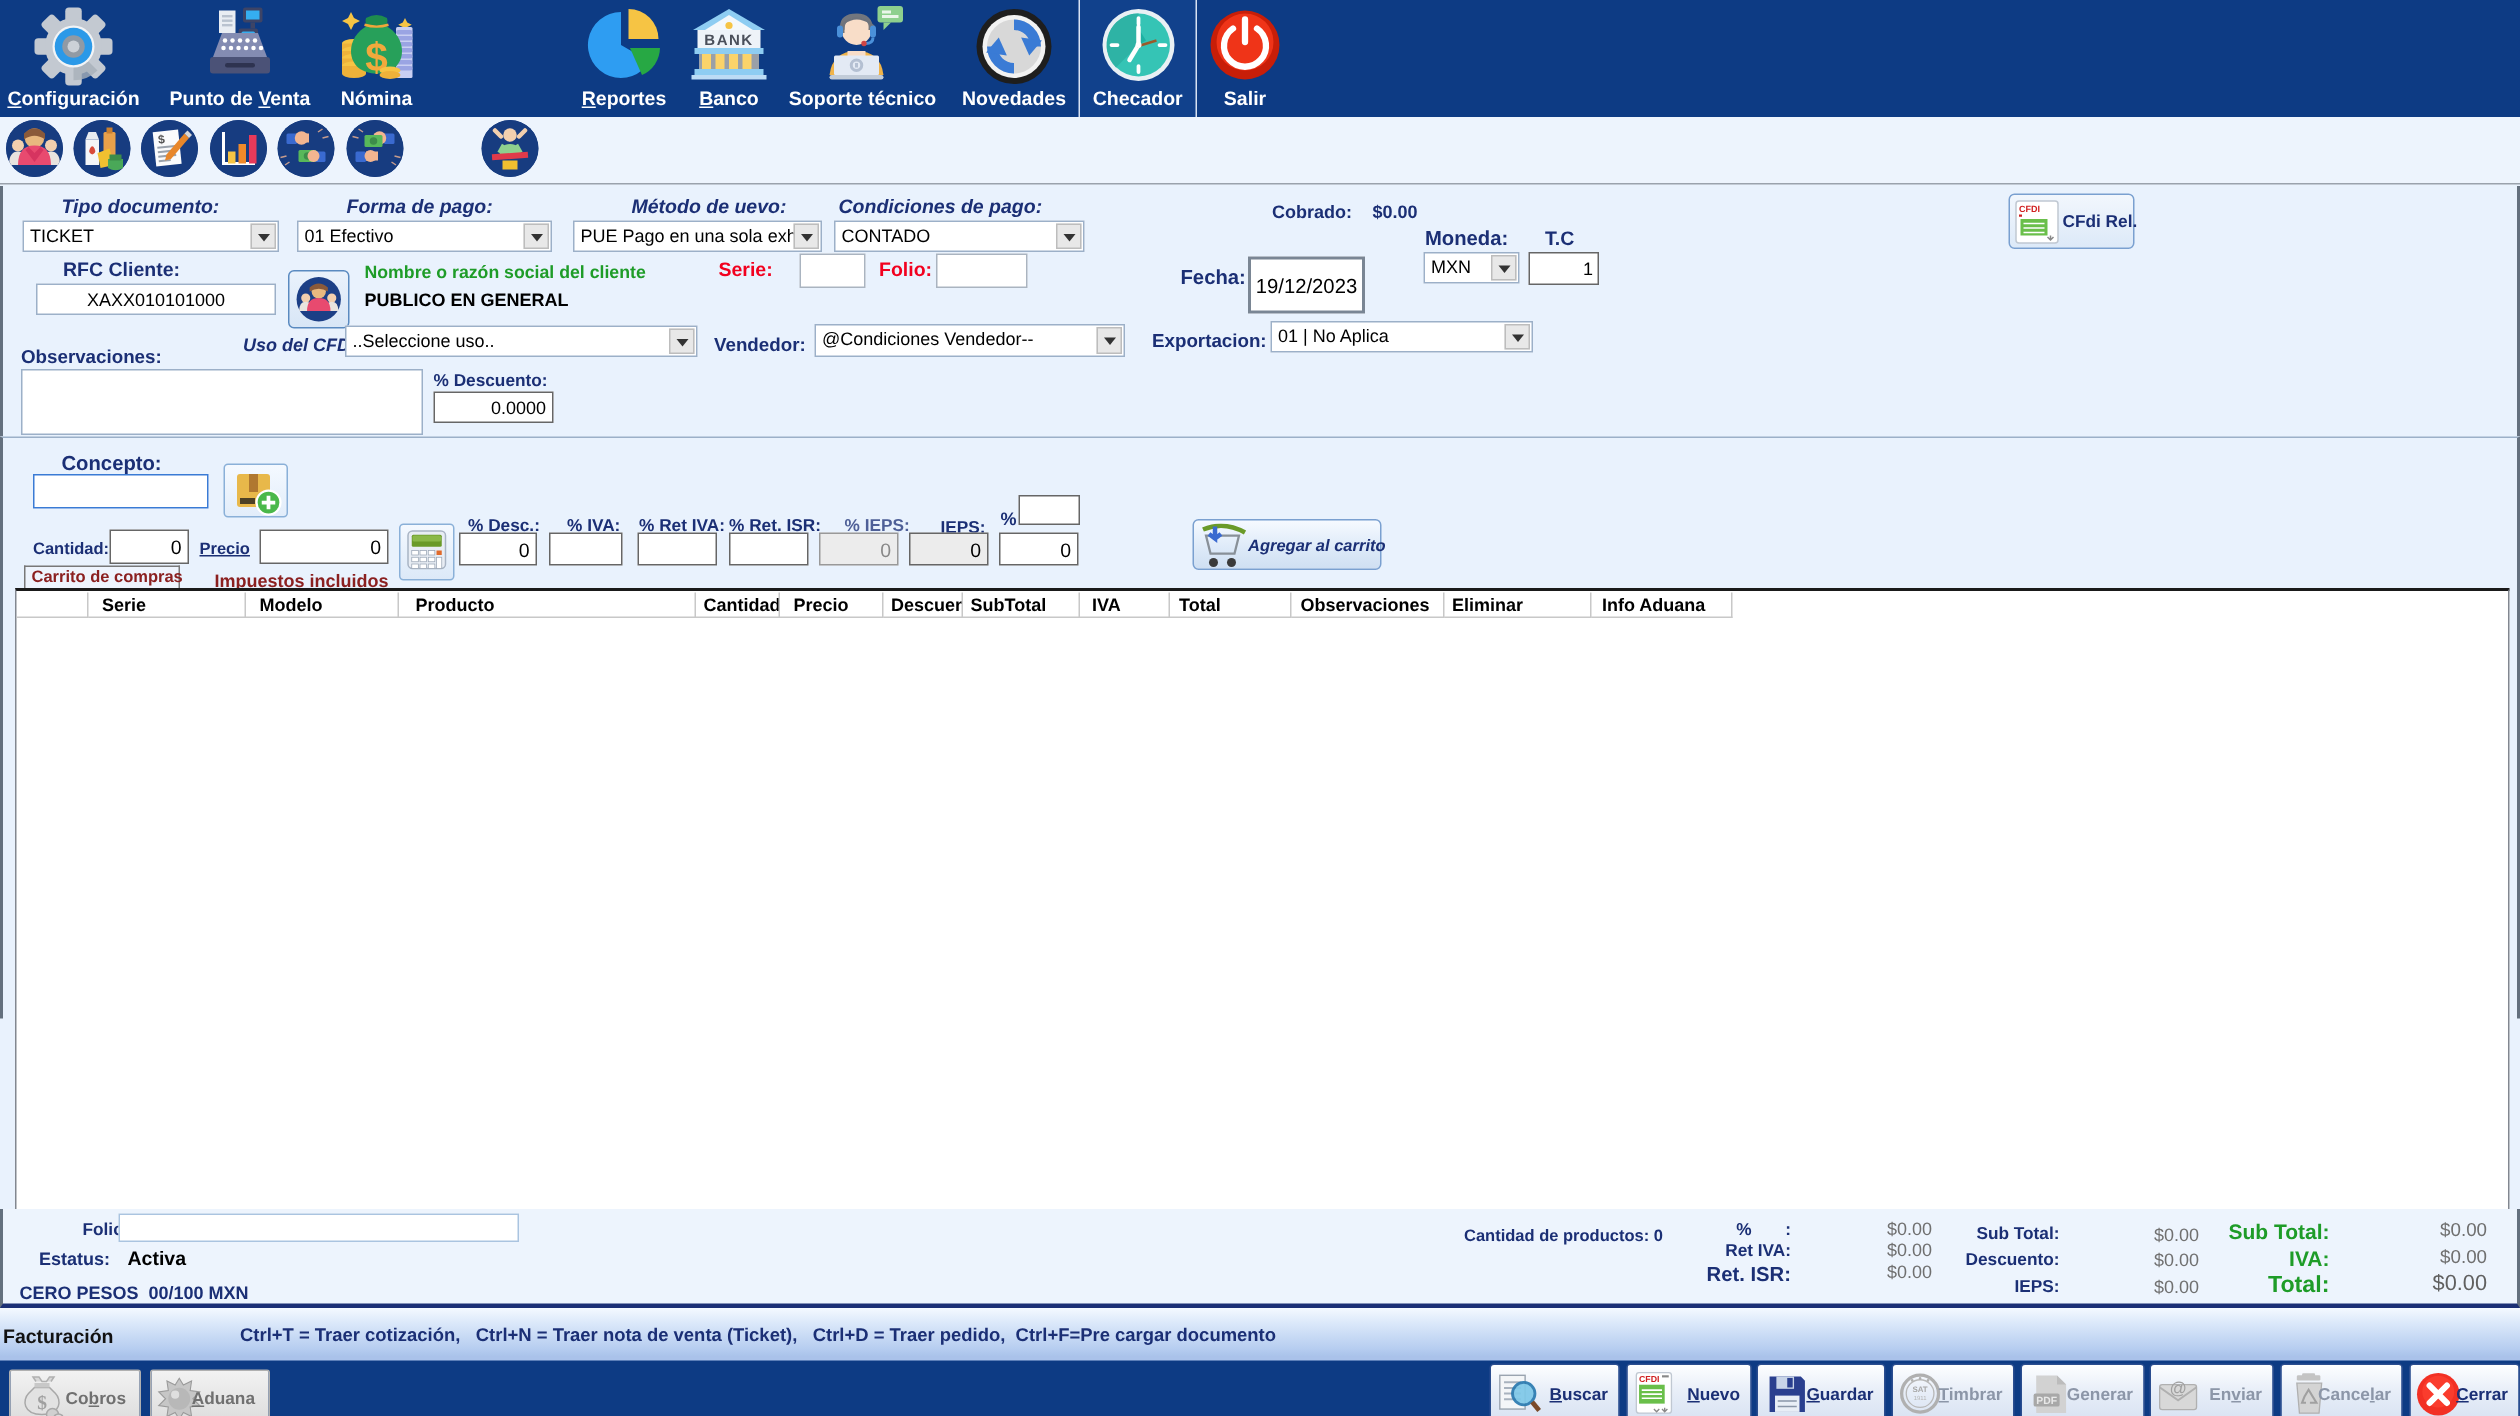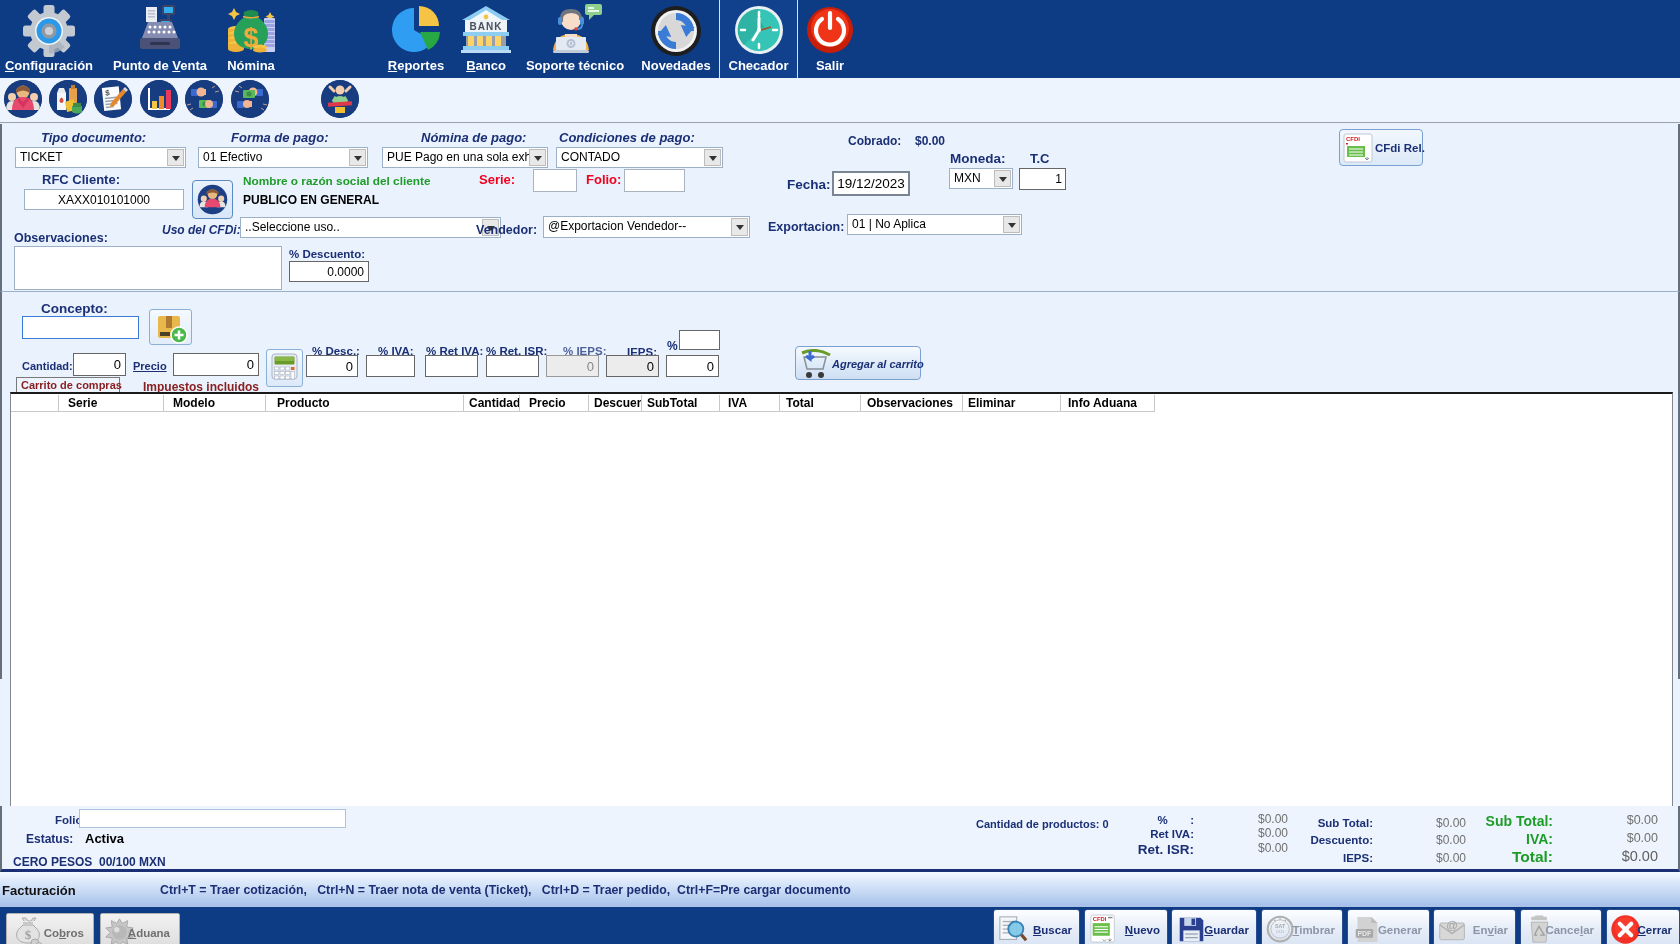--- a/index.html
+++ b/index.html
@@ -318,21 +318,21 @@
       <path d="M12 25 q0 -9 7 -9 q7 0 7 9 Z" fill="#8ed08e"></path>
       <rect x="12" y="16" width="3" height="6" fill="#8ed08e" transform="rotate(30 13 19)"></rect>
       <rect x="23" y="16" width="3" height="6" fill="#8ed08e" transform="rotate(-30 25 19)"></rect>
       <rect x="7" y="22" width="24" height="4" fill="#e03a4a" transform="rotate(-4 19 24)"></rect>
       <rect x="14" y="27" width="10" height="6" fill="#f0c030"></rect>
     </svg>
   </div>
   <div id="formpanel">
     <div class="abs lbl lbl-it" style="left:39px;top:6px;font-size:13px;">Tipo documento:</div>
     <div class="abs lbl lbl-it" style="left:229px;top:6px;font-size:13px;">Forma de pago:</div>
-    <div class="abs lbl lbl-it" style="left:419px;top:6px;font-size:13px;">Nómina de pago:</div>
+    <div class="abs lbl lbl-it" style="left:419px;top:6px;font-size:13px;">Método de uevo:</div>
     <div class="abs lbl lbl-it" style="left:557px;top:6px;font-size:13px;">Condiciones de pago:</div>
     <div class="abs combo" style="left:13px;top:23px;width:171px;height:21px;">
         <span class="txt">TICKET</span>
         <span class="btn"></span>
       </div>
     <div class="abs combo" style="left:196px;top:23px;width:170px;height:21px;">
         <span class="txt">01 Efectivo</span>
         <span class="btn"></span>
       </div>
     <div class="abs combo" style="left:380px;top:23px;width:166px;height:21px;">
@@ -378,37 +378,37 @@
         <path d="M10 28 q0 -10 9 -10 q9 0 9 10 Z" fill="#e84a6f"></path>
       </svg>
     </div>
     <div class="abs" style="left:241px;top:50px;font-size:11.8px;font-weight:bold;color:#1e9c28;">Nombre o razón social del cliente</div>
     <div class="abs" style="left:241px;top:69px;font-size:12px;font-weight:bold;color:#000;">PUBLICO EN GENERAL</div>
     <div class="abs lbl red" style="left:477px;top:48px;font-size:13px;">Serie:</div>
     <input class="abs inp" style="left: 531px; top: 45px; width: 44px; height: 23px; border-color: rgb(170, 180, 192);" readonly="">
     <div class="abs lbl red" style="left:584px;top:48px;font-size:13px;">Folio:</div>
     <input class="abs inp" style="left: 622px; top: 45px; width: 61px; height: 23px; border-color: rgb(170, 180, 192);" readonly="">
     <div class="abs lbl" style="left:785px;top:53px;font-size:13.5px;">Fecha:</div>
-    <input class="abs inp" style="left: 830px; top: 47px; width: 78px; height: 25px; border: 2px solid rgb(122, 134, 148); font-size: 13.5px; text-align: center;" value="19/12/2023" readonly="">
+    <input class="abs inp" style="left: 830px; top: 47px; width: 78px; height: 38px; border: 2px solid rgb(122, 134, 148); font-size: 13.5px; text-align: center;" value="19/12/2023" readonly="">
     <div class="abs lbl" style="left:948px;top:27px;font-size:13.5px;">Moneda:</div>
     <div class="abs combo" style="left:947px;top:44px;width:64px;height:21px;">
         <span class="txt">MXN</span>
         <span class="btn"></span>
       </div>
     <div class="abs lbl" style="left:1028px;top:27px;font-size:13px;">T.C</div>
     <input class="abs inp" style="left: 1017px; top: 44px; width: 47px; height: 22px; border: 1px solid rgb(102, 102, 102); text-align: right; padding-right: 3px;" value="1" readonly="">
     <div class="abs lbl" style="left:12px;top:107px;font-size:12.5px;">Observaciones:</div>
     <div class="abs lbl lbl-it" style="left:160px;top:99px;font-size:12px;">Uso del CFDi:</div>
-    <div class="abs combo" style="left:238px;top:93px;width:261px;height:21px;">
+    <div class="abs combo" style="left:228px;top:93px;width:235px;height:21px;">
         <span class="txt">..Seleccione uso..</span>
         <span class="btn"></span>
       </div>
     <div class="abs lbl" style="left:474px;top:99px;font-size:12.5px;">Vendedor:</div>
     <div class="abs combo" style="left:541px;top:92px;width:207px;height:22px;">
-        <span class="txt">@Exportacion Vendedor--</span>
+        <span class="txt">@Condiciones Vendedor--</span>
         <span class="btn"></span>
       </div>
     <div class="abs lbl" style="left:766px;top:96px;font-size:12.5px;">Exportacion:</div>
     <div class="abs combo" style="left:845px;top:90px;width:175px;height:21px;">
         <span class="txt">01 | No Aplica</span>
         <span class="btn"></span>
       </div>
     <div class="abs" style="left:12px;top:122px;width:268px;height:44px;background:#fff;border:1px solid #9cb0c8;"></div>
     <div class="abs lbl" style="left:287px;top:124px;font-size:11.5px;">% Descuento:</div>
     <input class="abs inp" style="left: 287px; top: 137px; width: 80px; height: 21px; border: 1px solid rgb(102, 102, 102); text-align: right; padding-right: 4px;" value="0.0000" readonly="">

